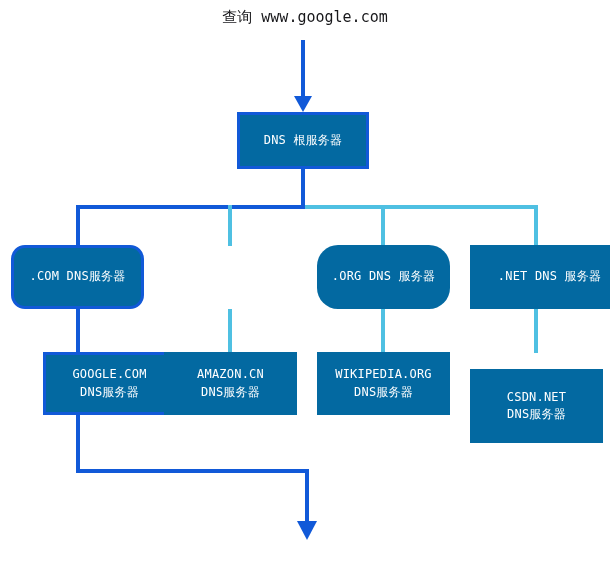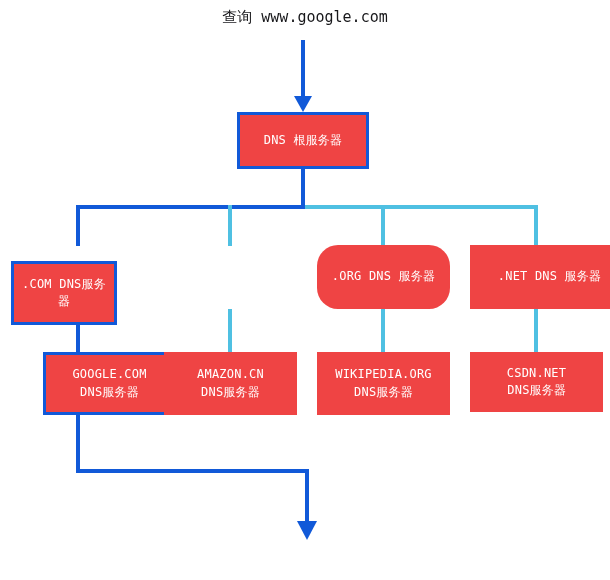--- a/index.html
+++ b/index.html
@@ -26,21 +26,21 @@
     position: absolute;
     left: 0;
     top: 0;
     width: 610px;
     height: 580px;
     pointer-events: none;
   }
   .node {
     position: absolute;
     box-sizing: border-box;
-    background: #ef4444;
+    background: #0369a1;
     color: #ffffff;
     display: flex;
     align-items: center;
     justify-content: center;
     text-align: center;
     line-height: 1.45;
     letter-spacing: 0.2px;
     font-family: "DejaVu Sans Mono", "Liberation Mono", monospace;
     font-size: 12px;
     z-index: 3;
@@ -70,28 +70,28 @@
   #result-caption {
     left: 0;
     top: 545px;
     width: 610px;
     text-align: center;
     font-size: 15px;
     font-family: "DejaVu Sans Mono", "Liberation Mono", monospace;
   }
   
   #node-root      { left: 237px; top: 112px; width: 132px; height: 57px; }
-  #node-com       { left: 11px;  top: 261px; width: 106px; height: 64px; }
+  #node-com       { left: 11px;  top: 245px; width: 133px; height: 64px; border-radius: 14px; }
   #node-cn        { left: 164px; top: 245px; width: 133px; height: 64px; }
   #node-org       { left: 317px; top: 245px; width: 133px; height: 64px; border-radius: 21px; }
   #node-net       { left: 470px; top: 245px; width: 159px; height: 64px; }
   #node-google    { left: 11px;  top: 352px; width: 133px; height: 63px; margin-left: 32px; }
   #node-amazon    { left: 164px; top: 352px; width: 133px; height: 63px; }
   #node-wikipedia { left: 317px; top: 352px; width: 133px; height: 63px; }
-  #node-csdn      { left: 470px; top: 352px; width: 133px; height: 60px; text-align: right; }
+  #node-csdn      { left: 470px; top: 369px; width: 133px; height: 74px; }
 </style>
 </head>
 <body>
 
 <div id="diagram-canvas">
 
   <div class="caption" id="query-caption">查询 www.google.com</div>
 
   <svg id="edge-layer" viewBox="0 0 610 580">
 

